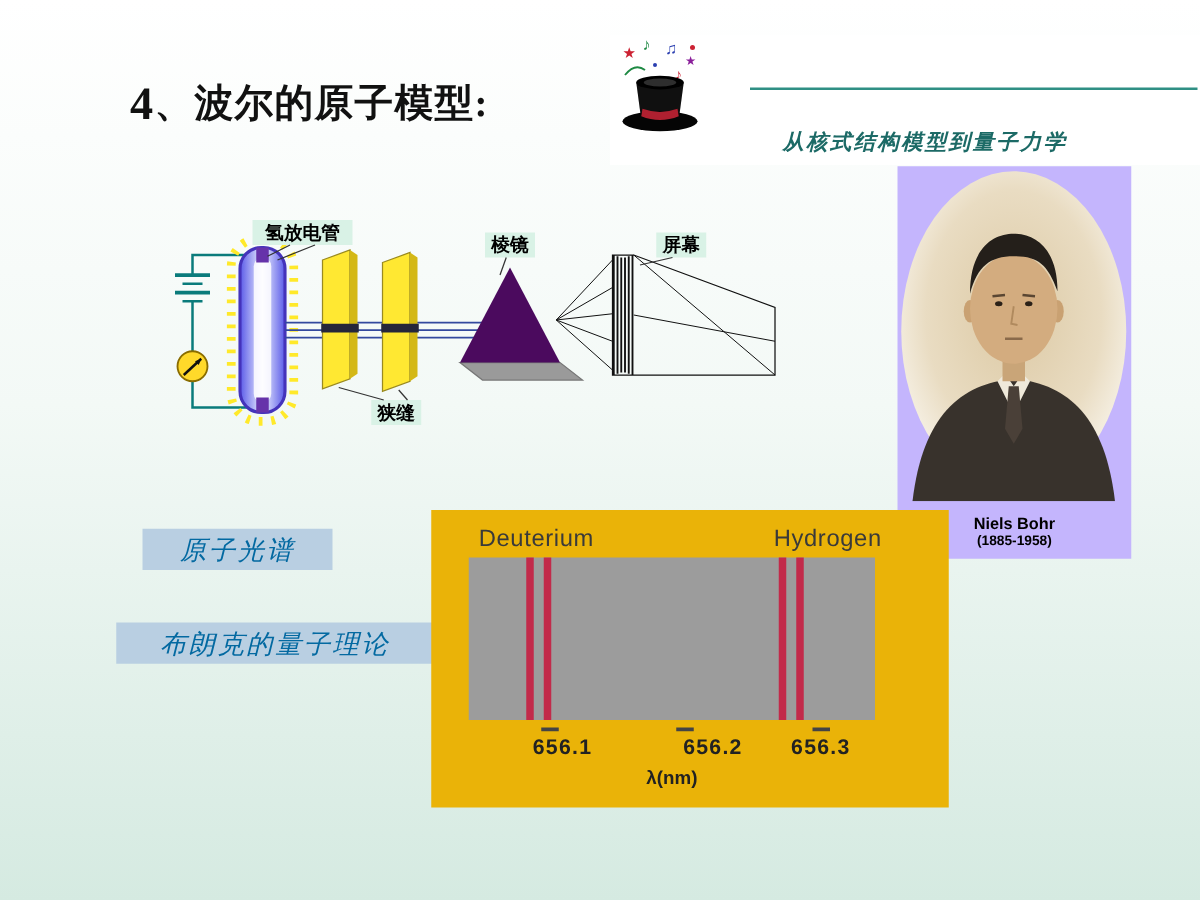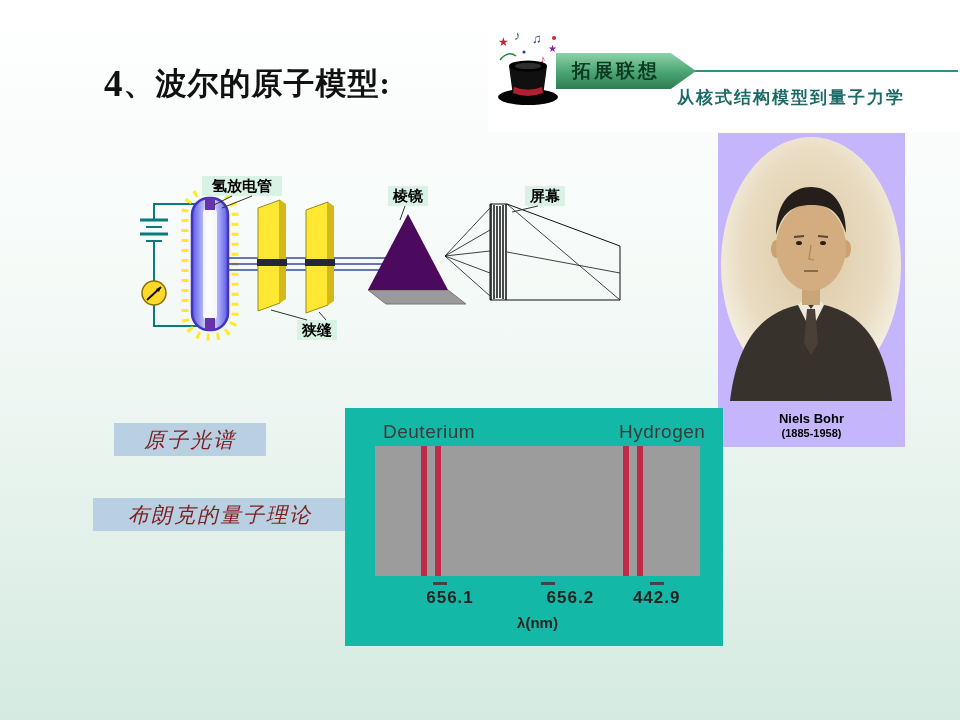--- a/index.html
+++ b/index.html
@@ -18,42 +18,42 @@
 
   
   .banner-bg{position:absolute;left:488px;top:28px;width:472px;height:104px;background:#ffffff;}
   .hat-svg{position:absolute;left:494px;top:30px;}
   .banner-line{position:absolute;left:600px;top:70px;width:358px;height:2px;background:#2f8f84;}
   .ribbon{position:absolute;left:556px;top:53px;width:140px;height:36px;
     background:linear-gradient(180deg,#8ed2a8 0%,#49a372 55%,#2f7d52 100%);
     clip-path:polygon(0 0,82% 0,100% 50%,82% 100%,0 100%);
     display:flex;align-items:center;padding-left:16px;box-sizing:border-box;}
   .ribbon span{font-size:19px;font-weight:bold;color:#0c3a20;letter-spacing:3px;}
-  .banner-subtitle{position:absolute;left:626px;top:86px;width:330px;text-align:center;
-    font-weight:bold;font-size:17px;color:#1c6a66;letter-spacing:2px;}
+  .banner-subtitle{position:absolute;left:626px;top:102px;width:330px;text-align:left;
+    font-style:italic;font-weight:bold;font-size:17px;color:#1c6a66;letter-spacing:2px;}
 
   
   .apparatus{position:absolute;left:100px;top:148px;}
   .apparatus text{font-family:"Liberation Sans","DejaVu Sans",sans-serif;font-weight:bold;font-size:15px;fill:#000;}
 
   
   .portrait{position:absolute;left:718px;top:133px;width:187px;height:314px;background:#c4b5fd;}
   .portrait .caption{position:absolute;bottom:6px;left:0;width:100%;text-align:center;color:#000;font-weight:bold;line-height:1.25;}
   .portrait .caption .name{font-size:13px;}
   .portrait .caption .years{font-size:11px;}
 
   
-  .tag{position:absolute;background:#b9cfe2;color:#7f1d1d;
+  .tag{position:absolute;background:#b9cfe2;color:#0369a1;
     font-family:"Liberation Serif","DejaVu Serif",serif;font-style:italic;font-size:21px;
     display:flex;align-items:center;justify-content:center;letter-spacing:2px;}
   .tag1{left:114px;top:423px;width:152px;height:33px;}
   .tag2{left:93px;top:498px;width:254px;height:33px;}
 
   
-  .spectrum-panel{position:absolute;left:345px;top:408px;width:378px;height:238px;background:#14b8a6;}
+  .spectrum-panel{position:absolute;left:345px;top:408px;width:414px;height:238px;background:#eab308;}
   .spec-label{position:absolute;top:13px;font-size:19px;color:#3a3a3a;letter-spacing:0.5px;}
   .spec-label.deut{left:38px;}
   .spec-label.hyd{left:242px;margin-left:32px;}
   .spec-strip{position:absolute;left:30px;top:38px;width:325px;height:130px;background:#9c9c9c;}
   .spec-line{position:absolute;top:0;height:100%;width:6px;}
   .spec-axis{position:absolute;left:0;top:168px;width:390px;height:45px;}
   .tick-mark{position:absolute;top:6px;width:14px;height:3px;background:#444;transform:translateX(-50%);}
   .tick-label{position:absolute;top:12px;transform:translateX(-50%);font-size:17px;font-weight:600;color:#222;letter-spacing:1px;}
   .spec-xlabel{position:absolute;left:30px;top:206px;width:325px;text-align:center;font-size:15px;font-weight:bold;color:#222;}
 </style>
@@ -82,23 +82,20 @@
     <g>
       <path d="M15,36 L53,36 L49,66 L19,66 Z" fill="#101010"></path>
       <ellipse cx="34" cy="36" rx="19" ry="5.5" fill="#000"></ellipse>
       <ellipse cx="34" cy="36" rx="13" ry="3.2" fill="#2e2e2e"></ellipse>
       <ellipse cx="34" cy="67" rx="30" ry="8" fill="#050505"></ellipse>
       <path d="M20,57 q14,5 28,0 l1,6 q-15,6 -30,0 Z" fill="#b02030"></path>
     </g>
   </svg>
 
   <div class="banner-line"></div>
-  <div class="ribbon">
-    <span>拓展联想</span>
-  </div>
   <div class="banner-subtitle">从核式结构模型到量子力学</div>
 
   <svg class="apparatus" width="540" height="215" viewBox="0 0 540 215">
     <defs>
       <linearGradient id="tubeG" x1="0" y1="0" x2="1" y2="0">
         <stop offset="0" stop-color="#5a5ae8"></stop>
         <stop offset="0.5" stop-color="#eef2ff"></stop>
         <stop offset="1" stop-color="#5a5ae8"></stop>
       </linearGradient>
     </defs>
@@ -232,18 +229,18 @@
         <div class="spec-line" style="left: 59.8333px; background: rgb(194, 42, 74);"></div>
         <div class="spec-line" style="left: 248.333px; background: rgb(194, 42, 74);"></div>
         <div class="spec-line" style="left: 262.417px; background: rgb(194, 42, 74);"></div>
       </div>
     <div class="spec-axis">
         <div class="tick-mark" style="left: 95px;"></div>
         <div class="tick-label" style="left: 95px; margin-left: 10px;">656.1</div>
         <div class="tick-mark" style="left: 203.333px;"></div>
         <div class="tick-label" style="left: 203.333px; padding-left: 44px;">656.2</div>
         <div class="tick-mark" style="left: 311.667px;"></div>
-        <div class="tick-label" style="left: 311.667px;">442.9</div>
+        <div class="tick-label" style="left: 311.667px;">656.3</div>
       </div>
     <div class="spec-xlabel">λ(nm)</div>
   </div>
 
 </div>
 
 </body></html>

